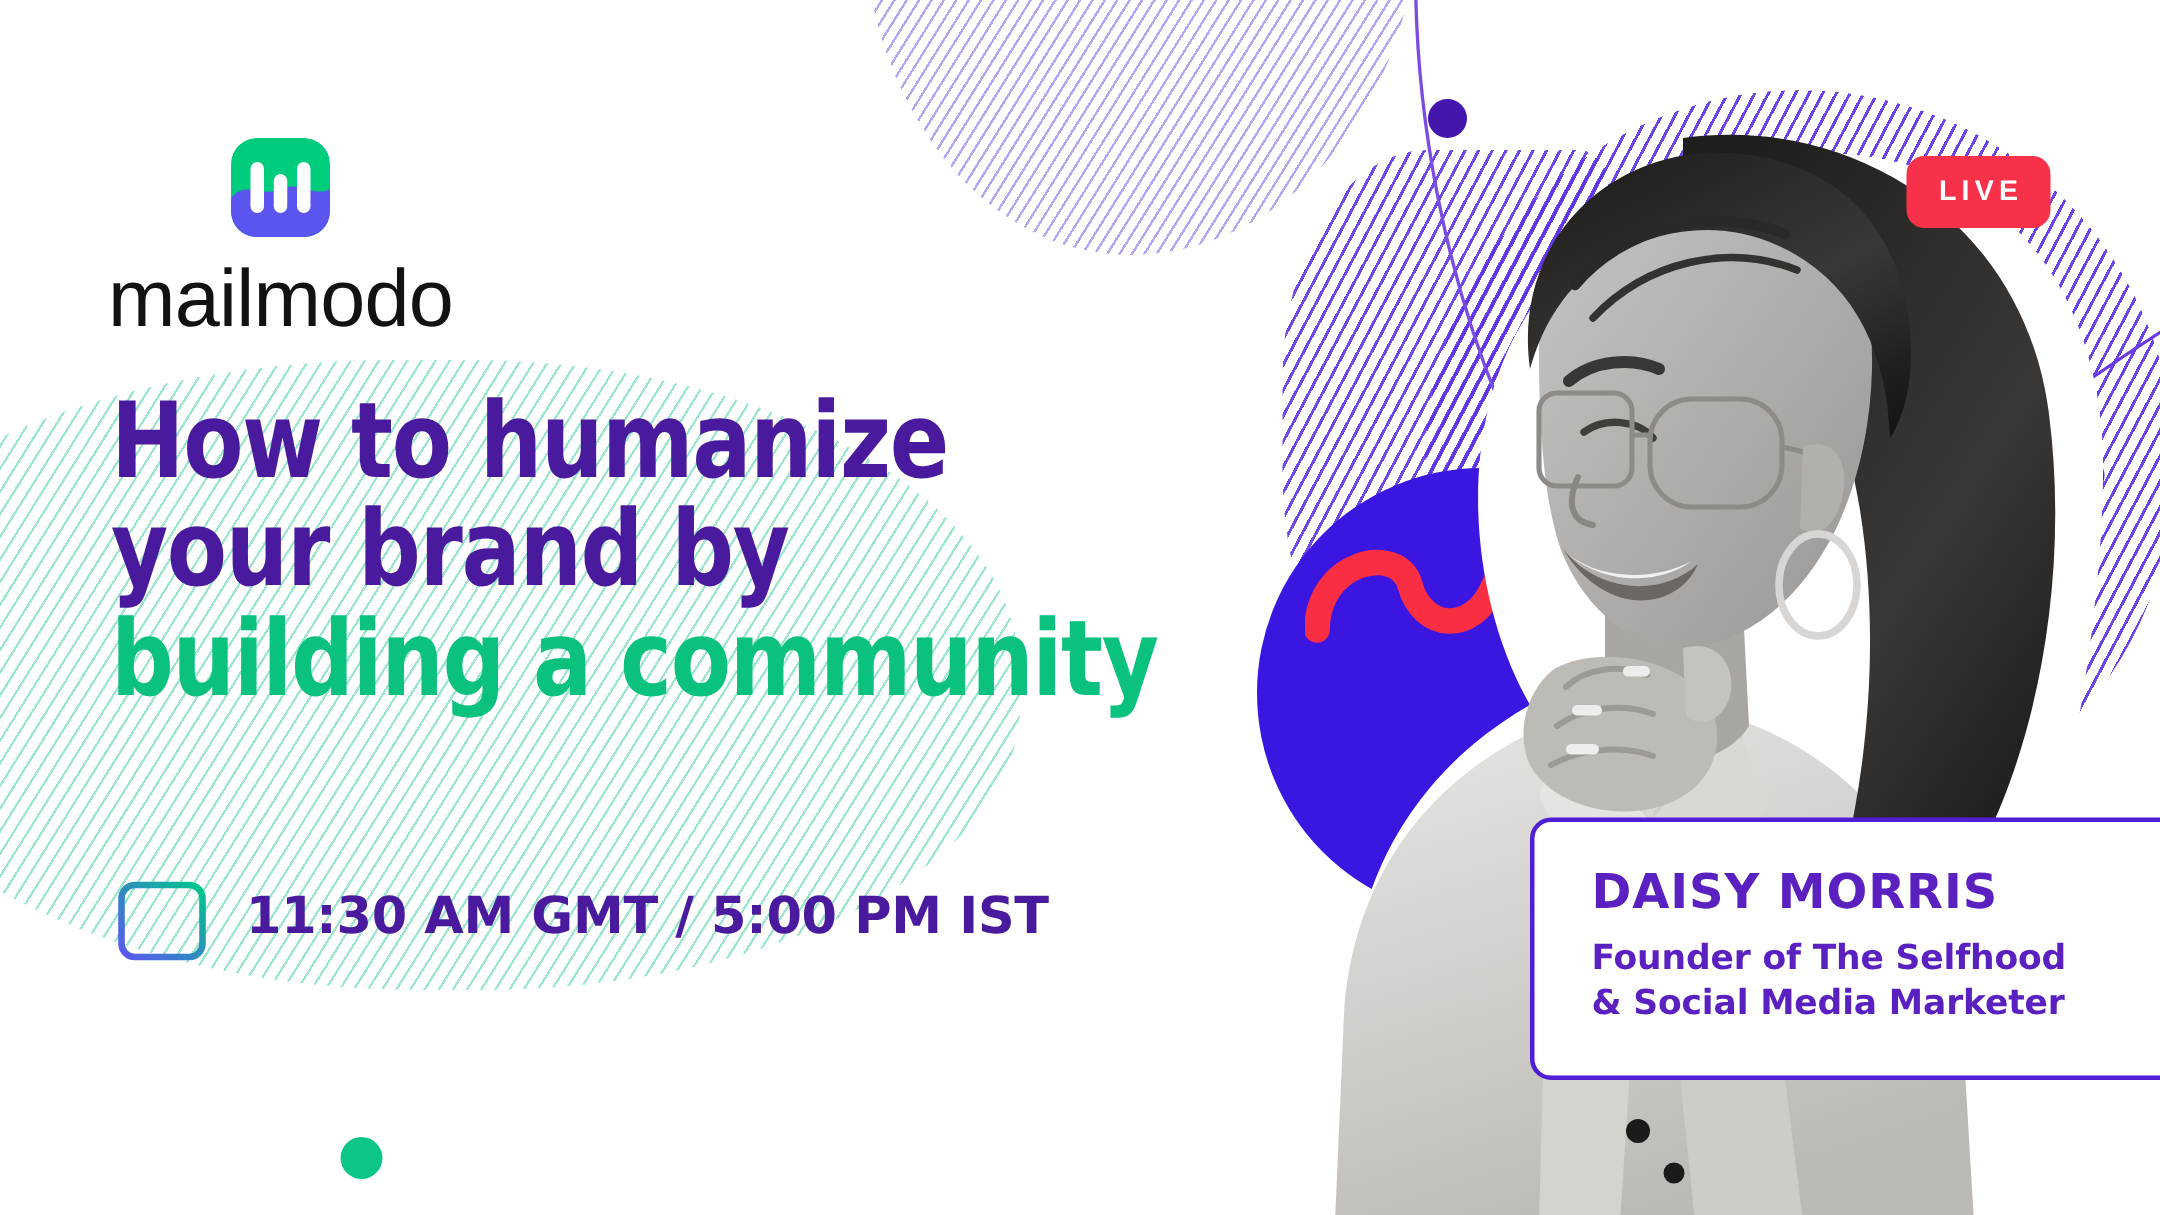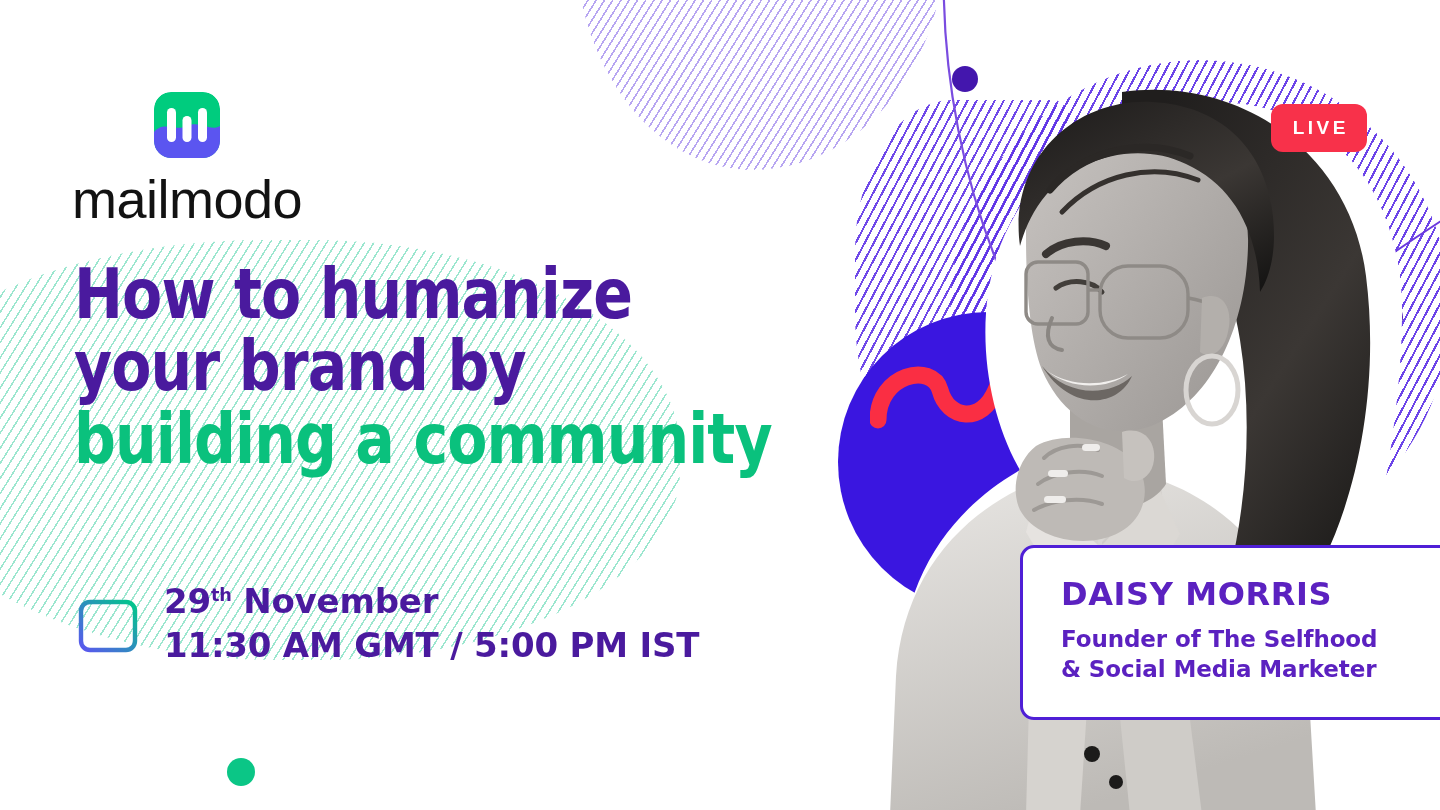--- a/index.html
+++ b/index.html
@@ -335,21 +335,20 @@
             <stop offset="100%" stop-color="#00c88a"></stop>
           </linearGradient>
         </defs>
         <rect x="5" y="10" width="54" height="48" rx="9" fill="none" stroke="url(#calg)" stroke-width="4.4"></rect>
         <path d="M5 27 H59" stroke="url(#calg)" stroke-width="4.4"></path>
         <path d="M20 3 V17" stroke="url(#calg)" stroke-width="4.4" stroke-linecap="round"></path>
         <path d="M44 3 V17" stroke="url(#calg)" stroke-width="4.4" stroke-linecap="round"></path>
       </svg>
     </div>
     <div class="date-text">
-      <span class="line"><span>29</span><sup>th</sup> <span>November</span></span>
       <span class="line">11:30 AM GMT / 5:00 PM IST</span>
     </div>
   </div>
 
   <div class="live-badge">LIVE</div>
 
   <div class="speaker-card">
     <div class="speaker-name">DAISY MORRIS</div>
     <div class="speaker-title">
       <span class="line">Founder of The Selfhood</span>

